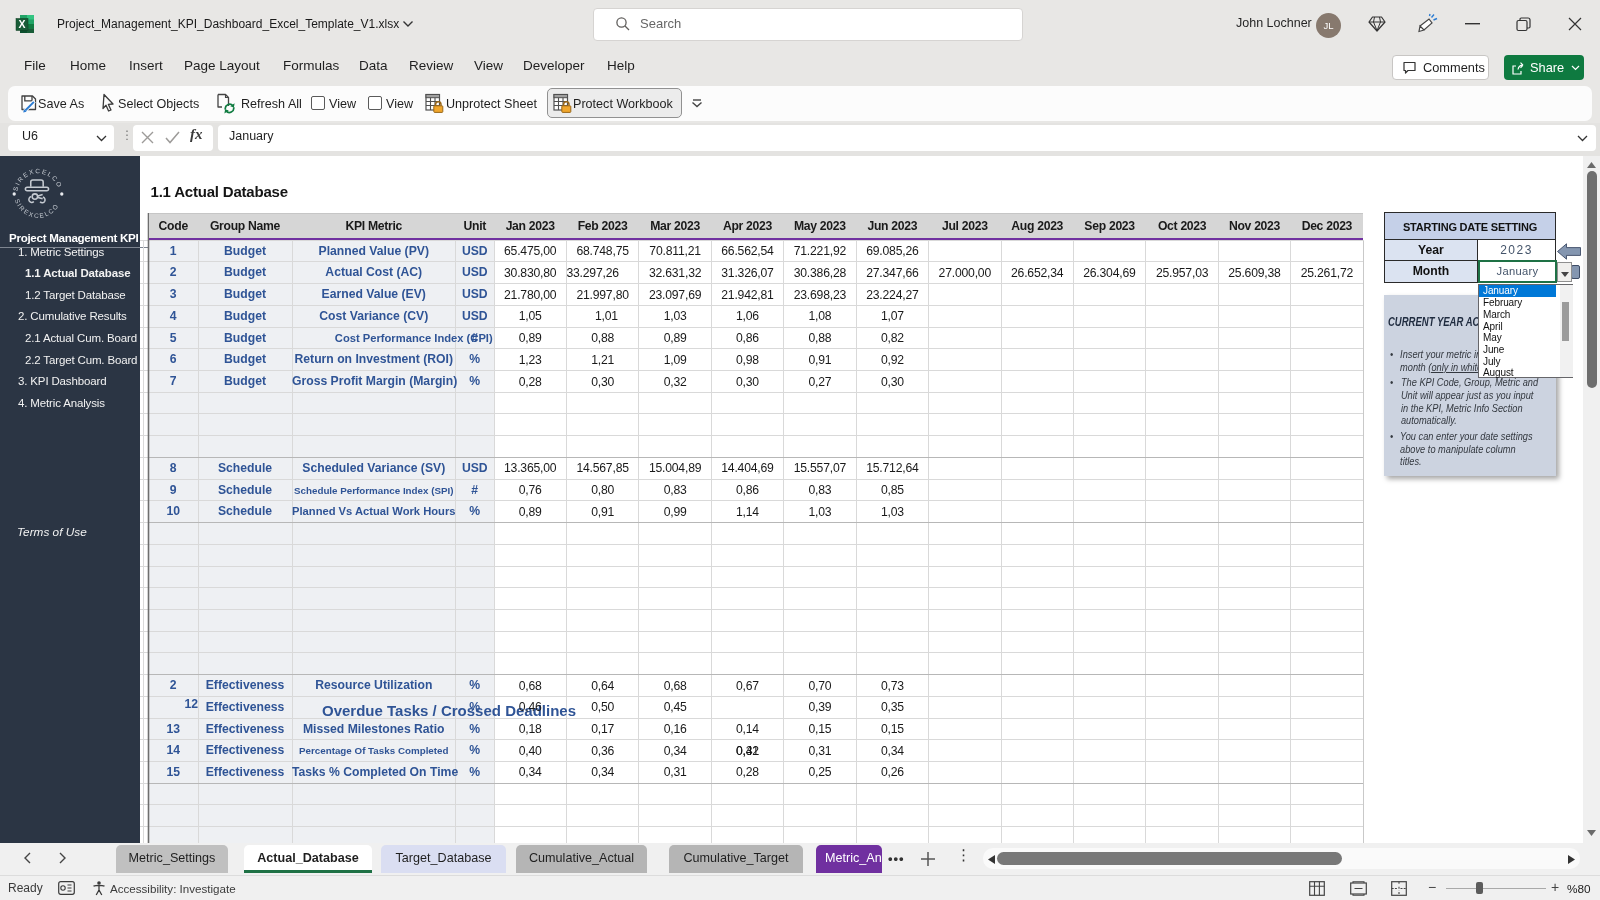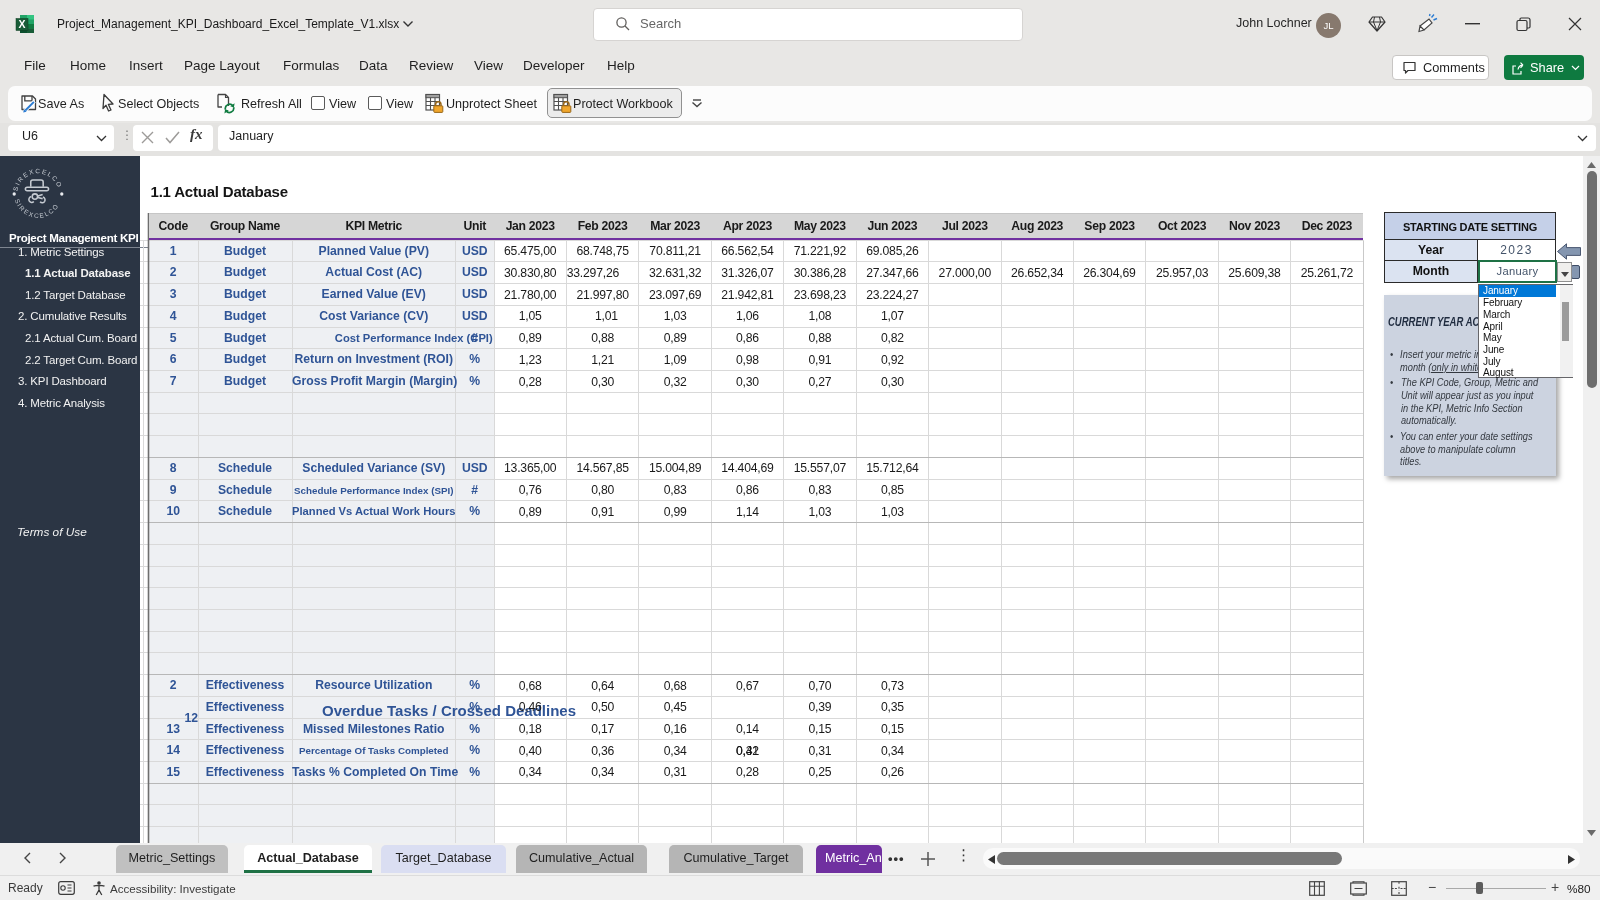--- a/index.html
+++ b/index.html
@@ -292,21 +292,21 @@
   <div class="abs" style="left:562.8px;top:4px;width:72.4px;text-align:center;font-size:12.2px;color:#1a1a1a;letter-spacing:-0.2px;">66.562,54</div>
   <div class="abs" style="left:635.2px;top:4px;width:72.4px;text-align:center;font-size:12.2px;color:#1a1a1a;letter-spacing:-0.2px;">71.221,92</div>
   <div class="abs" style="left:707.7px;top:4px;width:72.4px;text-align:center;font-size:12.2px;color:#1a1a1a;letter-spacing:-0.2px;">69.085,26</div>
 </div>
 <div class="abs" style="left:148.5px;top:261.92px;height:21.72px;width:1214.7px;">
   <div class="abs" style="left:0;top:3.5px;width:49.5px;text-align:center;font-size:12.2px;font-weight:bold;color:#2f5496;">2</div>
   <div class="abs" style="left:49.5px;top:3.5px;width:94px;text-align:center;font-size:12.2px;font-weight:bold;color:#2f5496;">Budget</div>
   <div class="abs" style="left:143.5px;top:3.5px;width:163.5px;text-align:center;font-size:12.2px;font-weight:bold;color:#2f5496;white-space:nowrap;">Actual Cost (AC)</div>
   <div class="abs" style="left:307.0px;top:3.5px;width:38.5px;text-align:center;font-size:12.2px;font-weight:bold;color:#2f5496;">USD</div>
   <div class="abs" style="left:345.5px;top:4px;width:72.4px;text-align:center;font-size:12.2px;color:#1a1a1a;letter-spacing:-0.2px;">30.830,80</div>
-  <div class="abs" style="left:417.9px;top:4px;width:53px;text-align:center;font-size:12.2px;color:#1a1a1a;letter-spacing:-0.2px;">33.297,26</div>
+  <div class="abs" style="left:417.9px;top:4px;width:53px;font-size:12.2px;color:#1a1a1a;letter-spacing:-0.2px;">33.297,26</div>
   <div class="abs" style="left:490.4px;top:4px;width:72.4px;text-align:center;font-size:12.2px;color:#1a1a1a;letter-spacing:-0.2px;">32.631,32</div>
   <div class="abs" style="left:562.8px;top:4px;width:72.4px;text-align:center;font-size:12.2px;color:#1a1a1a;letter-spacing:-0.2px;">31.326,07</div>
   <div class="abs" style="left:635.2px;top:4px;width:72.4px;text-align:center;font-size:12.2px;color:#1a1a1a;letter-spacing:-0.2px;">30.386,28</div>
   <div class="abs" style="left:707.7px;top:4px;width:72.4px;text-align:center;font-size:12.2px;color:#1a1a1a;letter-spacing:-0.2px;">27.347,66</div>
   <div class="abs" style="left:780.1px;top:4px;width:72.4px;text-align:center;font-size:12.2px;color:#1a1a1a;letter-spacing:-0.2px;">27.000,00</div>
   <div class="abs" style="left:852.5px;top:4px;width:72.4px;text-align:center;font-size:12.2px;color:#1a1a1a;letter-spacing:-0.2px;">26.652,34</div>
   <div class="abs" style="left:924.9px;top:4px;width:72px;text-align:center;font-size:12.2px;color:#1a1a1a;letter-spacing:-0.2px;">26.304,69</div>
   <div class="abs" style="left:997.4px;top:4px;width:72.4px;text-align:center;font-size:12.2px;color:#1a1a1a;letter-spacing:-0.2px;">25.957,03</div>
   <div class="abs" style="left:1069.8px;top:4px;width:72.4px;text-align:center;font-size:12.2px;color:#1a1a1a;letter-spacing:-0.2px;">25.609,38</div>
   <div class="abs" style="left:1142.2px;top:4px;width:72.4px;text-align:center;font-size:12.2px;color:#1a1a1a;letter-spacing:-0.2px;">25.261,72</div>
@@ -413,21 +413,21 @@
   <div class="abs" style="left:143.5px;top:3.5px;width:163.5px;text-align:center;font-size:12.2px;font-weight:bold;color:#2f5496;white-space:nowrap;">Resource Utilization</div>
   <div class="abs" style="left:307.0px;top:3.5px;width:38.5px;text-align:center;font-size:12.2px;font-weight:bold;color:#2f5496;">%</div>
   <div class="abs" style="left:345.5px;top:4px;width:72.4px;text-align:center;font-size:12.2px;color:#1a1a1a;letter-spacing:-0.2px;">0,68</div>
   <div class="abs" style="left:417.9px;top:4px;width:72.4px;text-align:center;font-size:12.2px;color:#1a1a1a;letter-spacing:-0.2px;">0,64</div>
   <div class="abs" style="left:490.4px;top:4px;width:72.4px;text-align:center;font-size:12.2px;color:#1a1a1a;letter-spacing:-0.2px;">0,68</div>
   <div class="abs" style="left:562.8px;top:4px;width:72.4px;text-align:center;font-size:12.2px;color:#1a1a1a;letter-spacing:-0.2px;">0,67</div>
   <div class="abs" style="left:635.2px;top:4px;width:72.4px;text-align:center;font-size:12.2px;color:#1a1a1a;letter-spacing:-0.2px;">0,70</div>
   <div class="abs" style="left:707.7px;top:4px;width:72.4px;text-align:center;font-size:12.2px;color:#1a1a1a;letter-spacing:-0.2px;">0,73</div>
 </div>
 <div class="abs" style="left:148.5px;top:696.32px;height:21.72px;width:1214.7px;">
-  <div class="abs" style="left:0;top:15px;width:49.5px;text-align:center;font-size:12.2px;font-weight:bold;color:#2f5496;padding-left:36px;">12</div>
+  <div class="abs" style="left:0;top:1px;width:49.5px;text-align:center;font-size:12.2px;font-weight:bold;color:#2f5496;padding-left:36px;">12</div>
   <div class="abs" style="left:49.5px;top:3.5px;width:94px;text-align:center;font-size:12.2px;font-weight:bold;color:#2f5496;">Effectiveness</div>
   <div class="abs" style="left:143.5px;top:5.5px;width:163.5px;text-align:left;font-size:15px;font-weight:bold;color:#2f5496;white-space:nowrap;padding-left:30px;">Overdue Tasks / Crossed Deadlines</div>
   <div class="abs" style="left:307.0px;top:3.5px;width:38.5px;text-align:center;font-size:12.2px;font-weight:bold;color:#2f5496;">%</div>
   <div class="abs" style="left:345.5px;top:4px;width:72.4px;text-align:center;font-size:12.2px;color:#1a1a1a;letter-spacing:-0.2px;">0,46</div>
   <div class="abs" style="left:417.9px;top:4px;width:72.4px;text-align:center;font-size:12.2px;color:#1a1a1a;letter-spacing:-0.2px;">0,50</div>
   <div class="abs" style="left:490.4px;top:4px;width:72.4px;text-align:center;font-size:12.2px;color:#1a1a1a;letter-spacing:-0.2px;">0,45</div>
   <div class="abs" style="left:562.8px;top:4px;width:72.4px;text-align:center;font-size:12.2px;color:#1a1a1a;letter-spacing:-0.2px;margin-top:44px;">0,42</div>
   <div class="abs" style="left:635.2px;top:4px;width:72.4px;text-align:center;font-size:12.2px;color:#1a1a1a;letter-spacing:-0.2px;">0,39</div>
   <div class="abs" style="left:707.7px;top:4px;width:72.4px;text-align:center;font-size:12.2px;color:#1a1a1a;letter-spacing:-0.2px;">0,35</div>
 </div>

